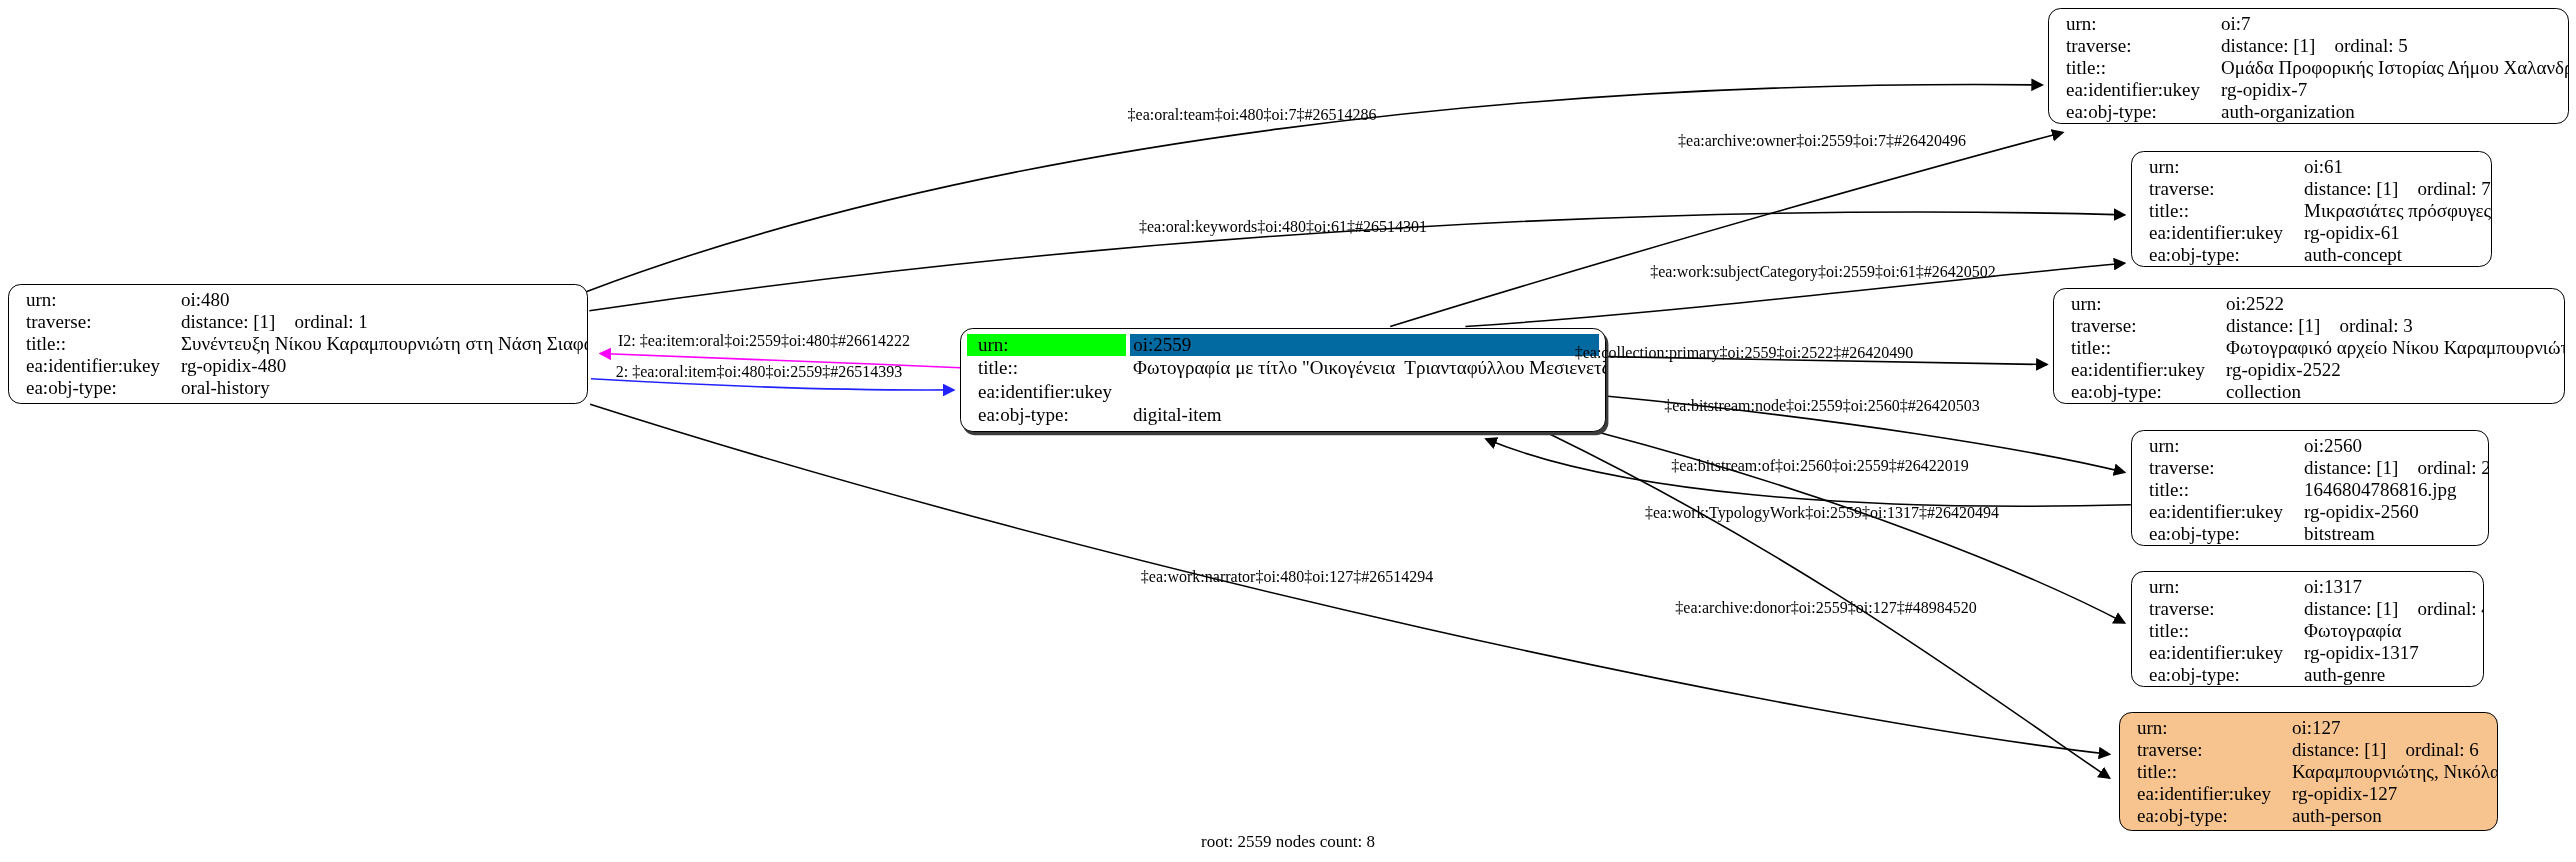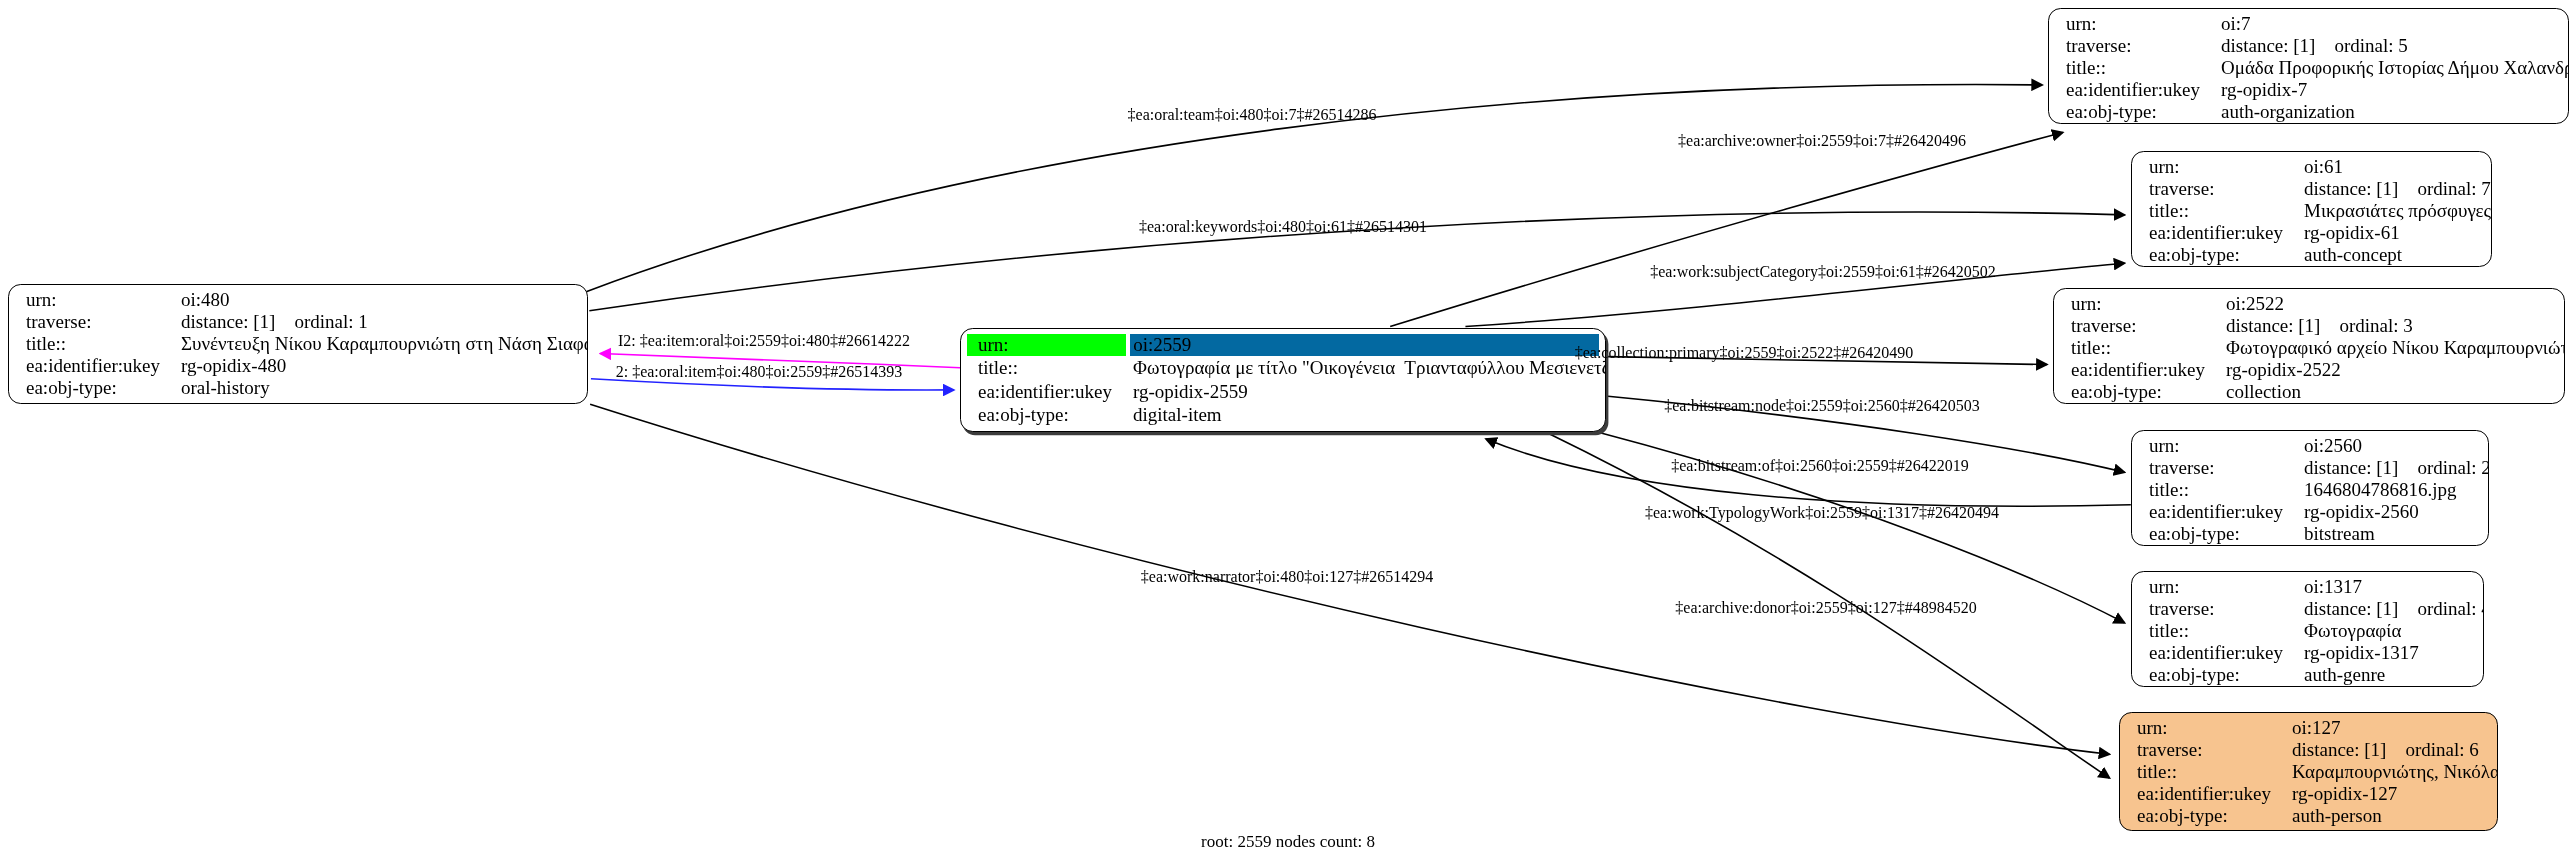--- a/index.html
+++ b/index.html
@@ -84,21 +84,20 @@
     <div class="row hl">
         <span class="lbl">urn:</span>
         <span class="val">oi:2559</span>
       </div>
     <div class="row">
         <span class="lbl">title::</span>
         <span class="val">Φωτογραφία με τίτλο "Οικογένεια  Τριανταφύλλου Μεσιενετζή"</span>
       </div>
     <div class="row">
         <span class="lbl">ea:identifier:ukey</span>
-        <span class="val">rg-opidix-2559</span>
       </div>
     <div class="row">
         <span class="lbl">ea:obj-type:</span>
         <span class="val">digital-item</span>
       </div>
   </div>
 
   <div class="node" style="left:2048px;top:8px;width:521px;height:116px;">
     <div class="row">
         <span class="lbl">urn:</span>

